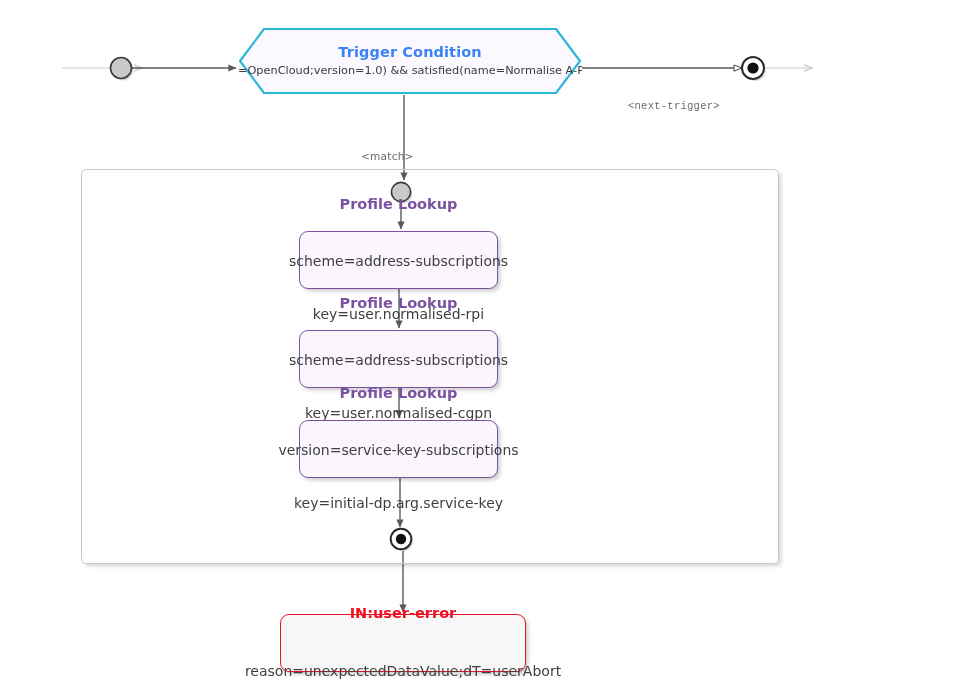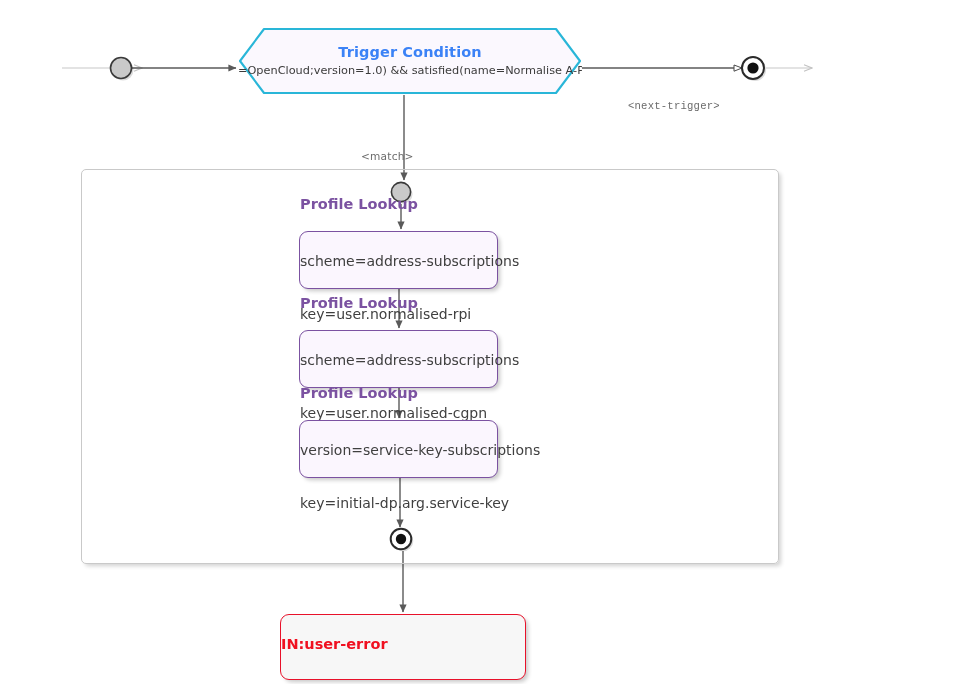--- a/index.html
+++ b/index.html
@@ -88,20 +88,21 @@
     text-overflow: clip;
   }
 
   
   .node-box {
     position: absolute;
     box-sizing: border-box;
     border-radius: 9px;
     display: flex;
     flex-direction: column;
+    align-items: center;
     justify-content: center;
     box-shadow: 3px 3px 4px -1px rgba(0,0,0,0.22);
   }
   .node-box .node-title {
     font-size: 14.5px;
     font-weight: bold;
     line-height: 1.2;
     margin-bottom: 5px;
     white-space: nowrap;
   }
@@ -121,21 +122,21 @@
 
   .node-red {
     border: 1.6px solid #E8112A;
     background: #F7F7F7;
   }
   .node-red .node-title { color: #F01020; }
 
   #node-lookup-1 { left: 299px; top: 231px; width: 199px; height: 58px; }
   #node-lookup-2 { left: 299px; top: 330px; width: 199px; height: 58px; }
   #node-lookup-3 { left: 299px; top: 420px; width: 199px; height: 58px; }
-  #node-error    { left: 280px; top: 614px; width: 246px; height: 66px; }
+  #node-error    { left: 280px; top: 614px; width: 246px; height: 58px; }
 
   
   .edge-label {
     position: absolute;
     font-size: 10.6px;
     color: #6b6b6b;
     white-space: nowrap;
     letter-spacing: 0.2px;
   }
   #label-match        { left: 337px; top: 150px; margin-left: 24px; }
@@ -250,15 +251,16 @@
   </div>
 
   <div class="node-box node-purple" id="node-lookup-3">
     <div class="node-title">Profile Lookup</div>
     <div class="node-line">version=service-key-subscriptions</div>
     <div class="node-line">key=initial-dp.arg.service-key</div>
   </div>
 
   <div class="node-box node-red" id="node-error">
     <div class="node-title">IN:user-error</div>
+    <div class="node-line">reason=unexpectedDataValue;dT=userAbort</div>
   </div>
 
 </div>
 
 </body></html>

